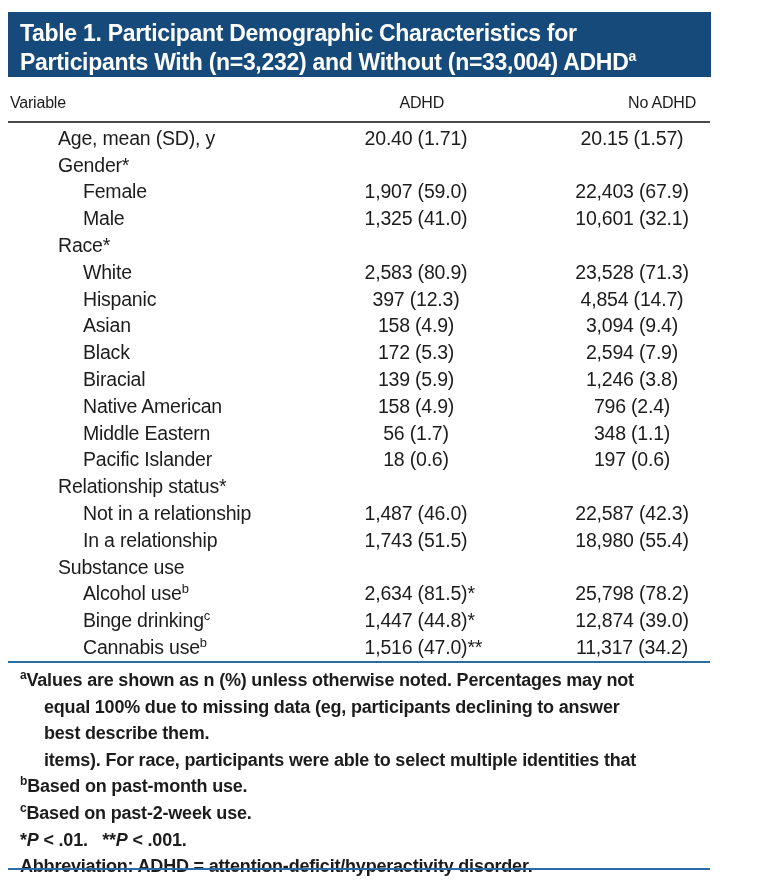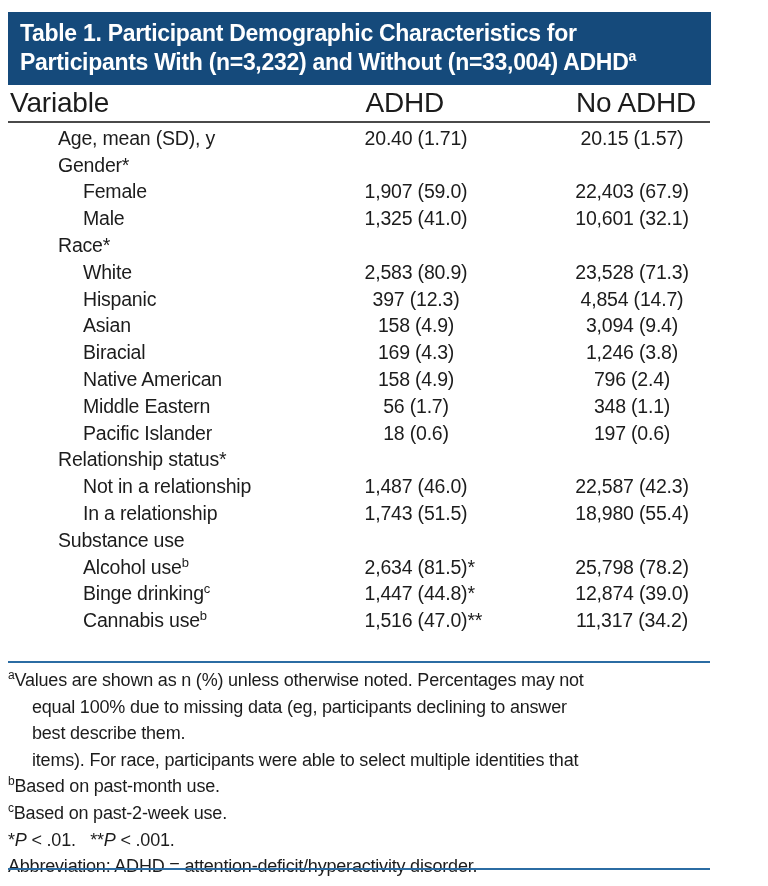--- a/index.html
+++ b/index.html
@@ -5,32 +5,32 @@
   html,body{margin:0;padding:0;}
   body{
     width:768px;height:886px;background:#ffffff;
     font-family:"Liberation Sans",sans-serif;color:#1c1c1c;
     -webkit-font-smoothing:antialiased;
   }
   .page{position:relative;width:768px;height:886px;overflow:hidden;}
 
   
   .band{
-    position:absolute;left:8px;top:12px;width:703px;height:73px;
+    position:absolute;left:8px;top:12px;width:703px;height:65px;
     background:#154A7B;color:#ffffff;box-sizing:border-box;
     padding:7px 10px 0 12px;font-weight:bold;font-size:23px;line-height:29px;
     letter-spacing:-0.3px;
   }
   .band sup{font-size:14px;line-height:0;}
 
   
   .header-row{
     position:absolute;left:8px;top:85px;width:702px;height:36px;
     display:grid;grid-template-columns:270px 180px 252px;align-items:center;
-    font-size:28px;border-bottom:2px solid #4a4a4a;box-sizing:content-box;
+    font-size:16px;border-bottom:2px solid #4a4a4a;box-sizing:content-box;
     letter-spacing:-0.2px;
   }
   .header-row .num-col{text-align:right;padding-right:14px;}
   .header-row .label-col{padding-left:2px;}
 
   
   .rows{position:absolute;left:8px;top:125px;width:702px;}
   .row{
     display:grid;grid-template-columns:270px 180px 252px;
     height:26.8px;align-items:center;font-size:19.5px;letter-spacing:-0.2px;margin-left:48px;
@@ -41,22 +41,22 @@
   .cell.num{text-align:center;white-space:nowrap;}
   .sig{display:inline-block;width:0;white-space:pre;}
 
   
   .rule-blue{position:absolute;left:8px;width:702px;height:2px;background:#2B6CA3;}
   .rule-blue.after-rows{top:661px;}
   .rule-blue.bottom{top:868px;}
 
   
   .footnotes{
-    position:absolute;left:8px;top:667px;width:712px;
-    font-size:18px;line-height:26.6px;letter-spacing:-0.2px;
+    position:absolute;left:20px;top:667px;width:712px;
+    font-size:18px;line-height:26.6px;letter-spacing:-0.2px;font-weight:bold;
   }
   .fn-line{white-space:pre;}
   .fn-line.cont{padding-left:24px;}
   .fn-line sup{font-size:12px;line-height:0;}
   .fn-line em{font-style:italic;}
 </style>
 </head>
 <body>
 
 <div class="page">
@@ -114,24 +114,29 @@
     <span class="cell num adhd"><span class="val">397 (12.3)</span></span>
     <span class="cell num noadhd"><span class="val">4,854 (14.7)</span></span>
   </div>
 
   <div class="row indent">
     <span class="cell label"><span class="lbl-text">Asian</span></span>
     <span class="cell num adhd"><span class="val">158 (4.9)</span></span>
     <span class="cell num noadhd"><span class="val">3,094 (9.4)</span></span>
   </div>
 
+  <div class="row indent">
+    <span class="cell label"><span class="lbl-text">Black</span></span>
+    <span class="cell num adhd"><span class="val">172 (5.3)</span></span>
+    <span class="cell num noadhd"><span class="val">2,594 (7.9)</span></span>
+  </div>
 
   <div class="row indent">
     <span class="cell label"><span class="lbl-text">Biracial</span></span>
-    <span class="cell num adhd"><span class="val">169 (4.3)</span></span>
+    <span class="cell num adhd"><span class="val">139 (5.9)</span></span>
     <span class="cell num noadhd"><span class="val">1,246 (3.8)</span></span>
   </div>
 
   <div class="row indent">
     <span class="cell label"><span class="lbl-text">Native American</span></span>
     <span class="cell num adhd"><span class="val">158 (4.9)</span></span>
     <span class="cell num noadhd"><span class="val">796 (2.4)</span></span>
   </div>
 
   <div class="row indent">

